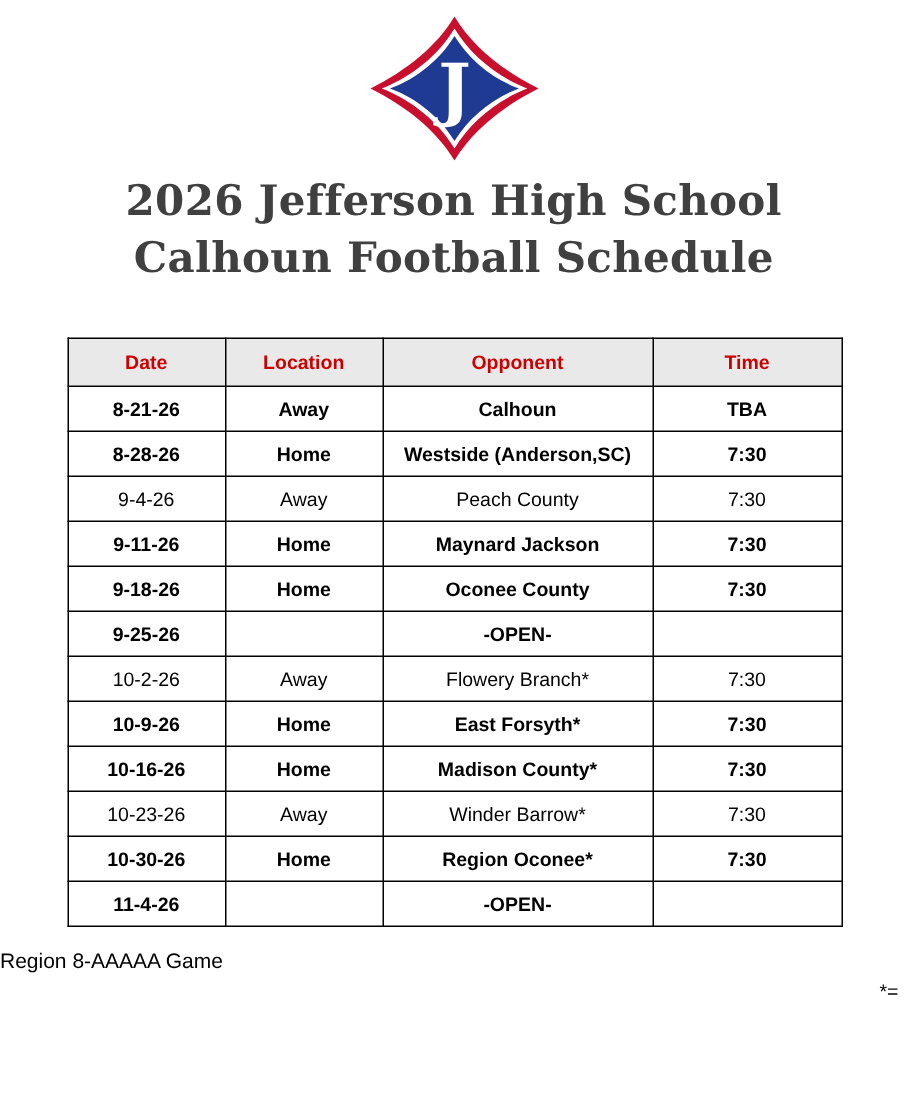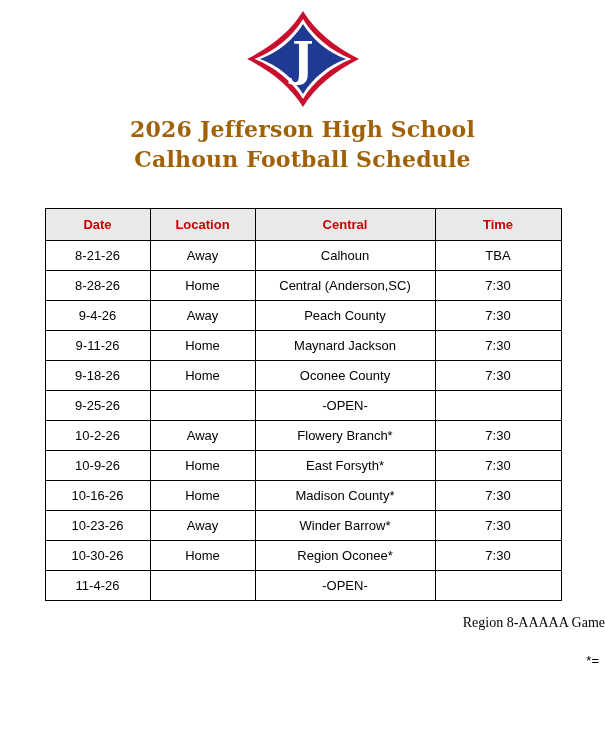--- a/index.html
+++ b/index.html
@@ -26,24 +26,24 @@
     box-sizing: border-box;
   }
 
   .title-block {
     text-align: center;
     margin-top: 10px;
   }
   .title-line {
     font-family: "DejaVu Serif", serif;
     font-weight: bold;
-    font-size: 22px;
+    font-size: 28px;
     letter-spacing: 0.2px;
     line-height: 1.35;
-    color: #a16207;
+    color: #404040;
   }
 
   .table-wrap {
     margin: 34px auto 0 auto;
     width: 516px;
   }
 
   table.schedule {
     border-collapse: collapse;
     width: 100%;
@@ -64,37 +64,36 @@
     font-weight: bold;
     font-size: 13px;
     height: 31px;
   }
   table.schedule col.c-date { width: 105px; }
   table.schedule col.c-loc { width: 105px; }
   table.schedule col.c-opp { width: 180px; }
   table.schedule col.c-time { width: 126px; }
 
   tr.bold td {
-    font-weight: normal;
+    font-weight: bold;
   }
 
   .footnote-right {
     position: absolute;
     right: 6px;
     top: 653px;
     font-size: 13px;
     color: #000;
   }
 
   .footer-note {
-    text-align: right;
+    text-align: left;
     font-size: 14px;
     margin-top: 14px;
     color: #000;
-    font-family: Liberation Serif, serif;
   }
 </style>
 </head>
 <body>
 
 <div class="logo-wrap">
   <svg width="120" height="100" viewBox="0 0 120 100">
     <path d="M60 2 C72 22 92 38 116 50 C92 62 72 78 60 98 C48 78 28 62 4 50 C28 38 48 22 60 2 Z" fill="#c8102e"></path>
     <path d="M60 10 C70.5 27.5 88 42 108.5 50 C88 58 70.5 72.5 60 90 C49.5 72.5 32 58 11.5 50 C32 42 49.5 27.5 60 10 Z" fill="#ffffff"></path>
     <path d="M60 15 C69.5 30.5 85 43.5 103 50 C85 56.5 69.5 69.5 60 85 C50.5 69.5 35 56.5 17 50 C35 43.5 50.5 30.5 60 15 Z" fill="#1f3a93"></path>
@@ -112,35 +111,35 @@
     <colgroup>
       <col class="c-date">
         <col class="c-loc">
         <col class="c-opp">
         <col class="c-time">
     </colgroup>
     <thead>
       <tr>
         <th>Date</th>
         <th>Location</th>
-        <th>Central</th>
+        <th>Opponent</th>
         <th>Time</th>
       </tr>
     </thead>
     <tbody id="schedule-body">
         <tr class="bold">
           <td>8-21-26</td>
           <td>Away</td>
           <td>Calhoun</td>
           <td>TBA</td>
         </tr>
         <tr class="bold">
           <td>8-28-26</td>
           <td>Home</td>
-          <td>Central (Anderson,SC)</td>
+          <td>Westside (Anderson,SC)</td>
           <td>7:30</td>
         </tr>
         <tr>
           <td>9-4-26</td>
           <td>Away</td>
           <td>Peach County</td>
           <td>7:30</td>
         </tr>
         <tr class="bold">
           <td>9-11-26</td>

